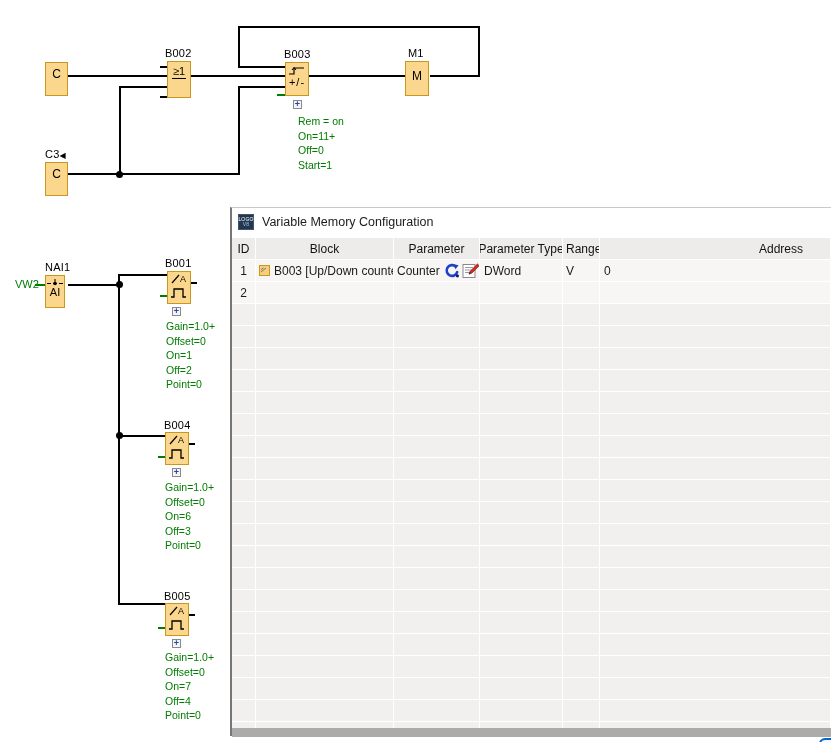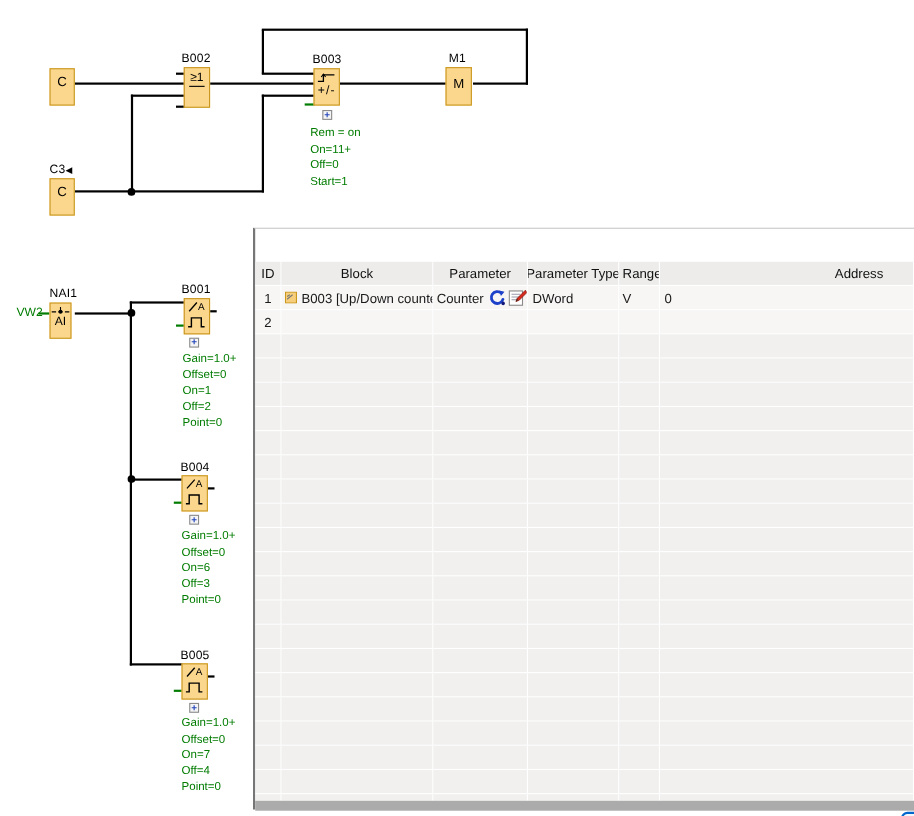--- a/index.html
+++ b/index.html
@@ -114,21 +114,21 @@
 
   <div class="blk-label" style="left:284px;top:48px;">B003</div>
   <div class="blk" style="left:285px;top:62px;width:24px;height:34px;">
     <svg width="18" height="11" viewBox="0 0 18 11" style="margin-top:2px;">
       <polyline points="1,9 6,9 6,3 16,3" fill="none" stroke="#000" stroke-width="1.2"></polyline>
       <polyline points="4,5 6,2.5 8,5" fill="none" stroke="#000" stroke-width="1"></polyline>
     </svg>
     <span class="sym-pm">+/-</span>
   </div>
   <div class="expander" style="left:293px;top:100px;">+</div>
-  <div class="params" style="left:282px;top:114px;">
+  <div class="params" style="left:298px;top:114px;">
     <div>Rem = on</div>
     <div>On=11+</div>
     <div>Off=0</div>
     <div>Start=1</div>
   </div>
 
   <div class="blk-label" style="left:408px;top:47px;">M1</div>
   <div class="blk" style="left:405px;top:61px;width:24px;height:35px;">
     <span class="sym-text" style="margin-top:8px;">M</span>
   </div>
@@ -189,20 +189,27 @@
   <div class="expander" style="left:172px;top:639px;">+</div>
   <div class="params" style="left:165px;top:650px;">
     <div>Gain=1.0+</div>
     <div>Offset=0</div>
     <div>On=7</div>
     <div>Off=4</div>
     <div>Point=0</div>
   </div>
 
   <div id="dialog">
+    <div id="titlebar">
+      <div id="win-icon">
+        <span>LOGO</span>
+        <span class="v8">V8</span>
+      </div>
+      <div id="win-title">Variable Memory Configuration</div>
+    </div>
 
     <div id="thead">
       <div class="trow">
         <div class="cell c-id">ID</div>
         <div class="cell c-block">Block</div>
         <div class="cell c-param">Parameter</div>
         <div class="cell c-type">Parameter Type</div>
         <div class="cell c-range">Range</div>
         <div class="cell c-addr">Address</div>
       </div>

